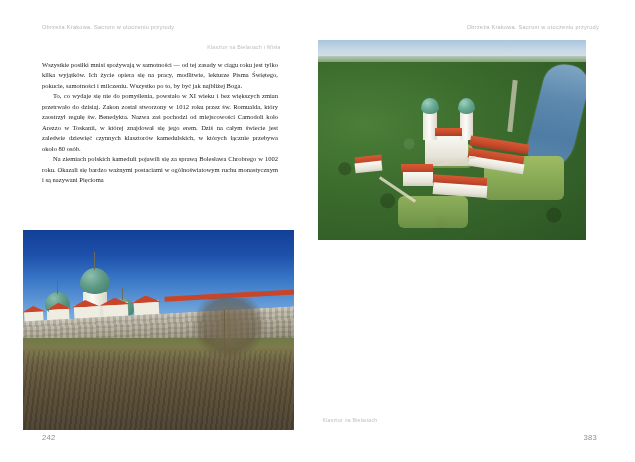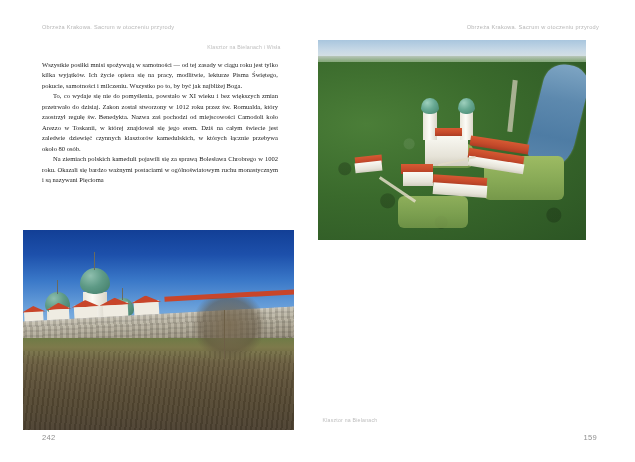--- a/index.html
+++ b/index.html
@@ -336,16 +336,16 @@
       <div class="tr-roof" style="left:14%; top:58%; width:10%; height:4%; transform:rotate(-6deg);"></div>
       <div class="tr-bldg" style="left:14%; top:61%; width:10%; height:5%; transform:rotate(-6deg);"></div>
 
       <div class="tr-path" style="left:22%; top:74%; width:16%; height:1.6%; transform:rotate(34deg);"></div>
       <div class="tr-path" style="left:45%; top:60%; width:14%; height:1.2%; transform:rotate(-12deg);"></div>
       <div class="tr-path" style="left:72%; top:20%; width:2%;  height:26%; transform:rotate(6deg); background:rgba(215,208,190,.7);"></div>
     </div>
 
     <div class="caption cap-right-bot" style="left:5px; top:417px;">Klasztor na Bielanach</div>
 
-    <div class="folio folio-right">159</div>
+    <div class="folio folio-right">383</div>
   </div>
 
 </div>
 
 </body></html>

